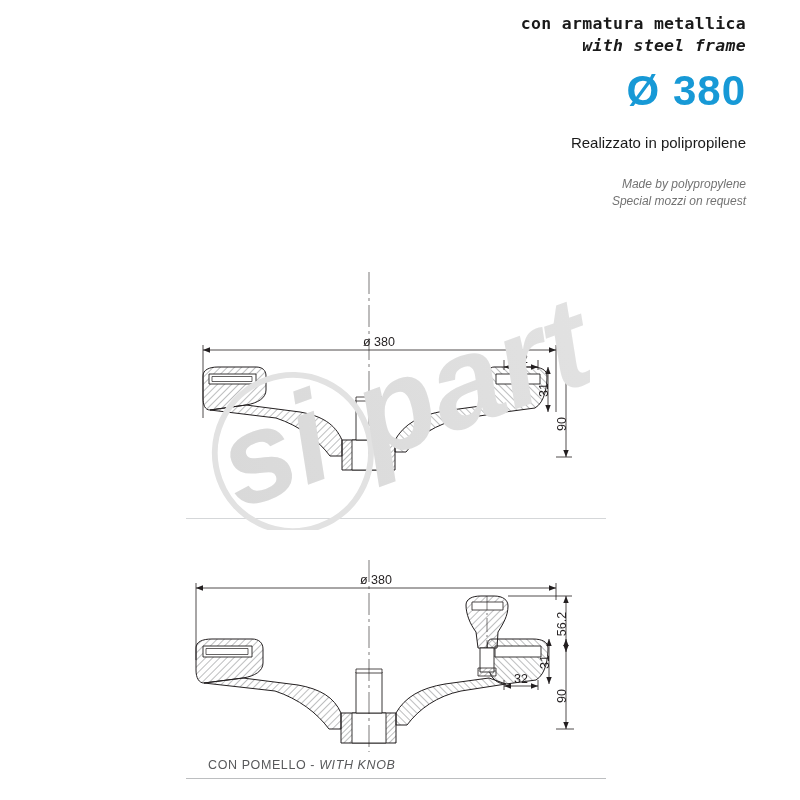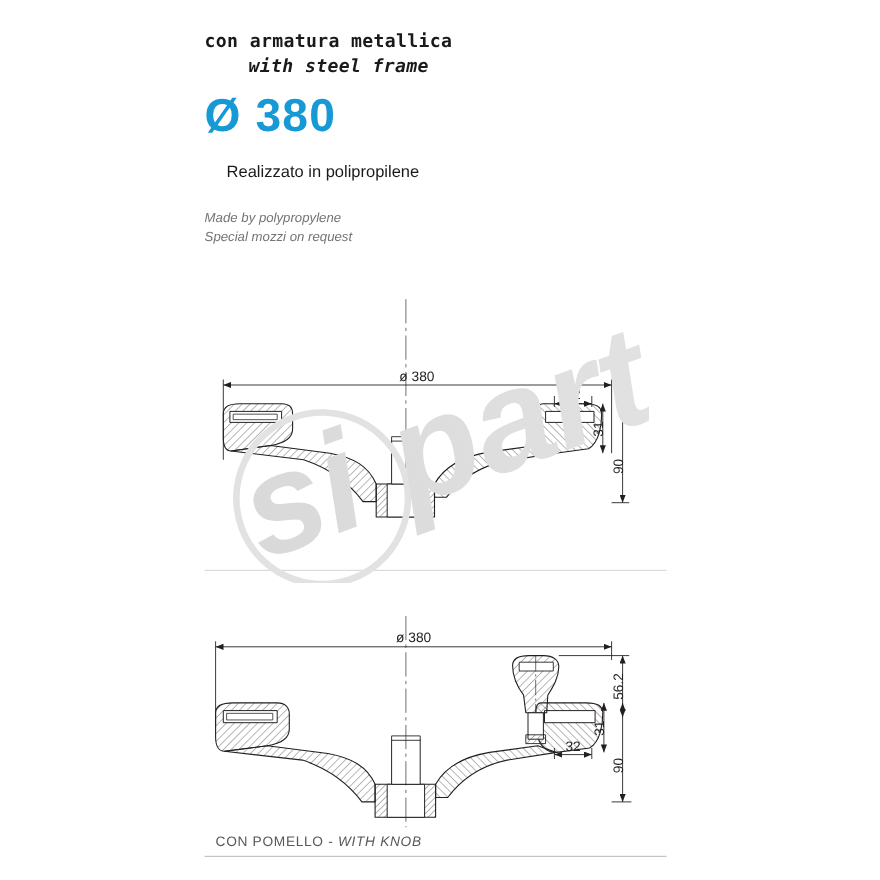--- a/index.html
+++ b/index.html
@@ -13,22 +13,23 @@
     height: 800px;
     background: #ffffff;
     font-family: "Liberation Sans", sans-serif;
     overflow: hidden;
   }
 
   
   .header {
     position: absolute;
     left: 186px;
-    top: 28px;
+    top: 14px;
     width: 560px;
+    text-align: right;
   }
   .title-it {
     font-family: "DejaVu Sans Mono", monospace;
     font-weight: bold;
     font-size: 16.5px;
     letter-spacing: 0.3px;
     color: #1a1a1a;
     line-height: 1.25;
   }
   .title-en {
@@ -83,21 +84,21 @@
     left: 0;
     top: 0;
     width: 800px;
     height: 800px;
     z-index: 2;
   }
 
   
   .footer-label {
     position: absolute;
-    left: 196px;
+    left: 208px;
     top: 758px;
     font-size: 12.5px;
     letter-spacing: 0.6px;
     color: #58595b;
     white-space: nowrap;
   }
   .footer-label .en {
     font-style: italic;
   }
   .footer-rule {

